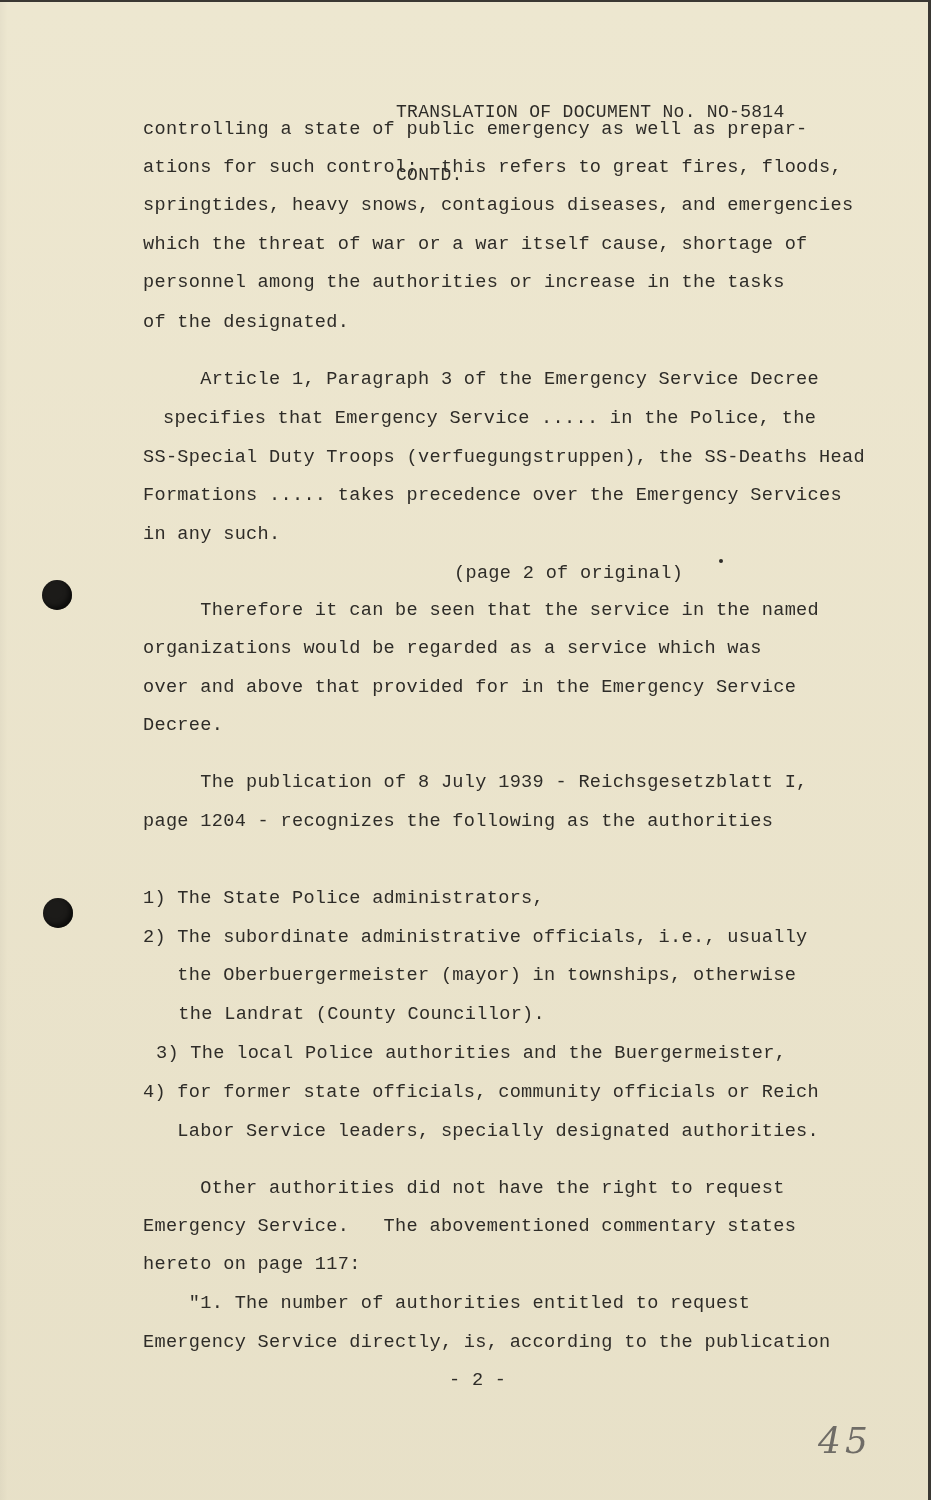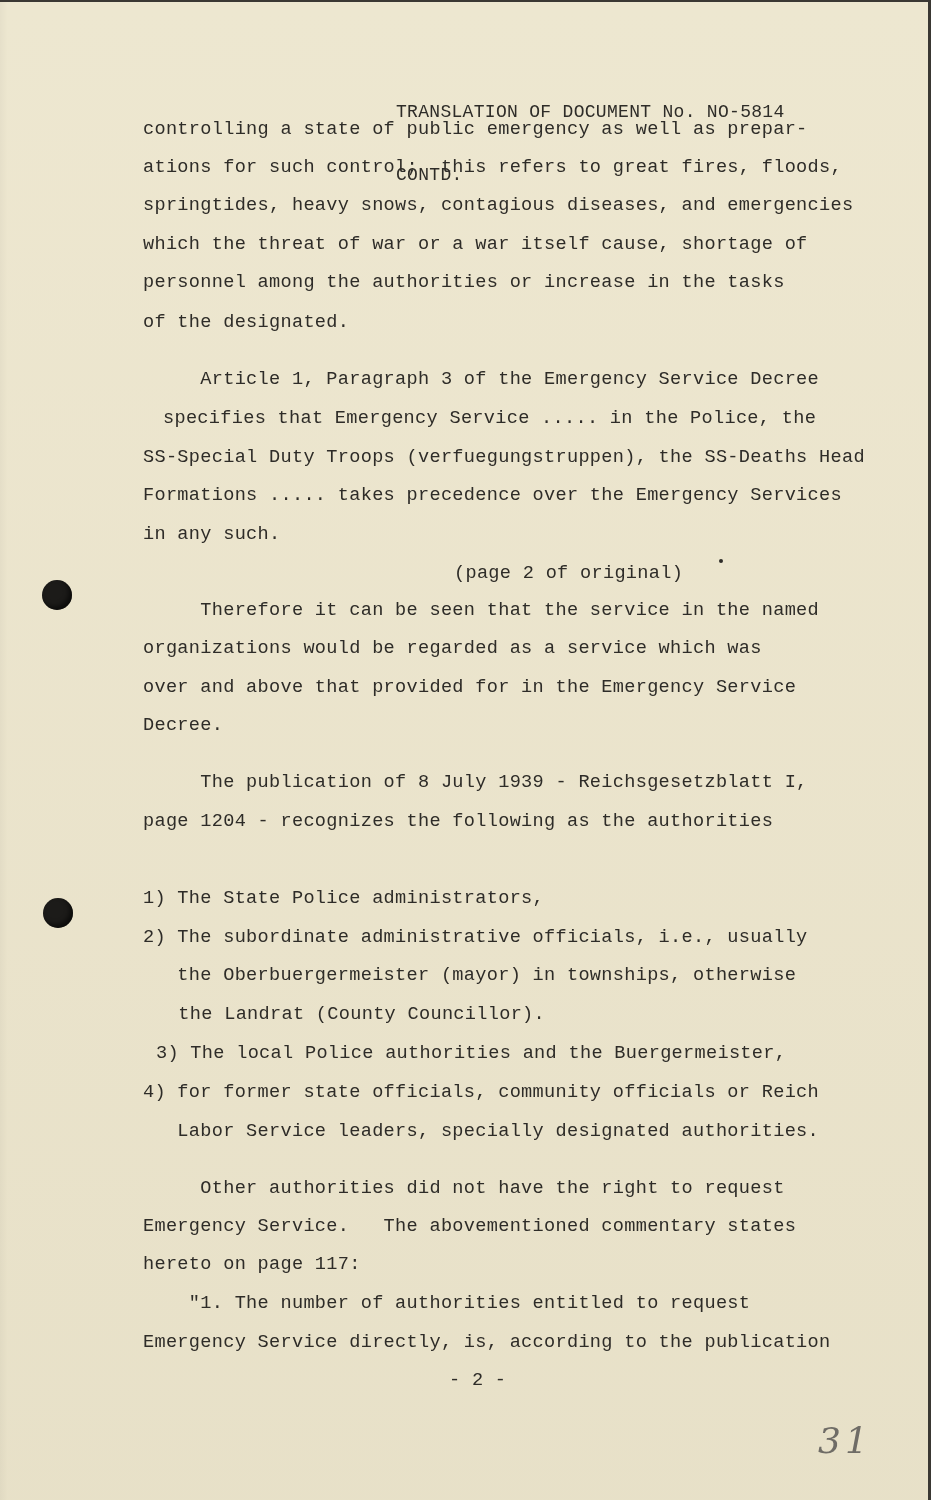--- a/index.html
+++ b/index.html
@@ -115,18 +115,18 @@
   <div class="line" style="left:143px; top:1119px;">   Labor Service leaders, specially designated authorities.</div>
 
   <div class="line" style="left:143px; top:1176px;">     Other authorities did not have the right to request</div>
   <div class="line" style="left:143px; top:1214px;">Emergency Service.   The abovementioned commentary states</div>
   <div class="line" style="left:143px; top:1252px;">hereto on page 117:</div>
 
   <div class="line" style="left:143px; top:1291px;">    "1. The number of authorities entitled to request</div>
   <div class="line" style="left:143px; top:1330px;">Emergency Service directly, is, according to the publication</div>
 
   <div class="page-number">- 2 -</div>
-  <div class="handwritten">31</div>
+  <div class="handwritten">45</div>
 
   <div class="punch-hole" style="left:42px; top:578px;"></div>
   <div class="punch-hole" style="left:43px; top:896px;"></div>
 
 </div>
 
 </body></html>

